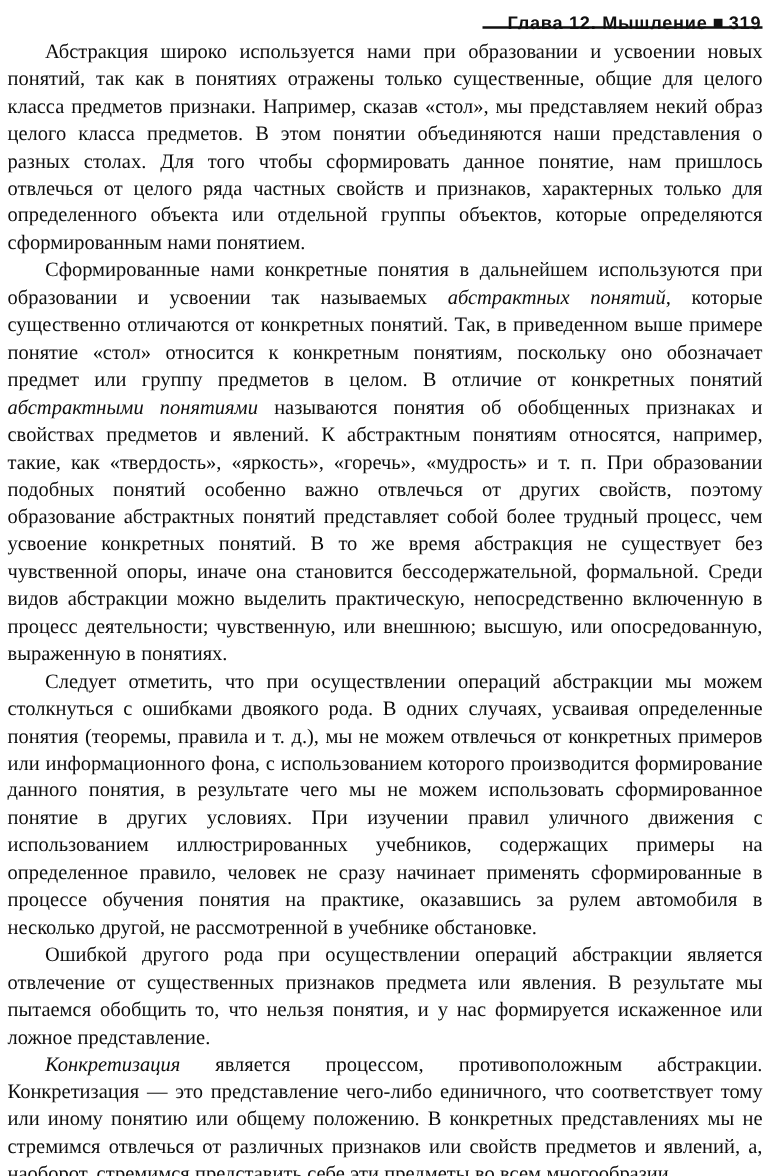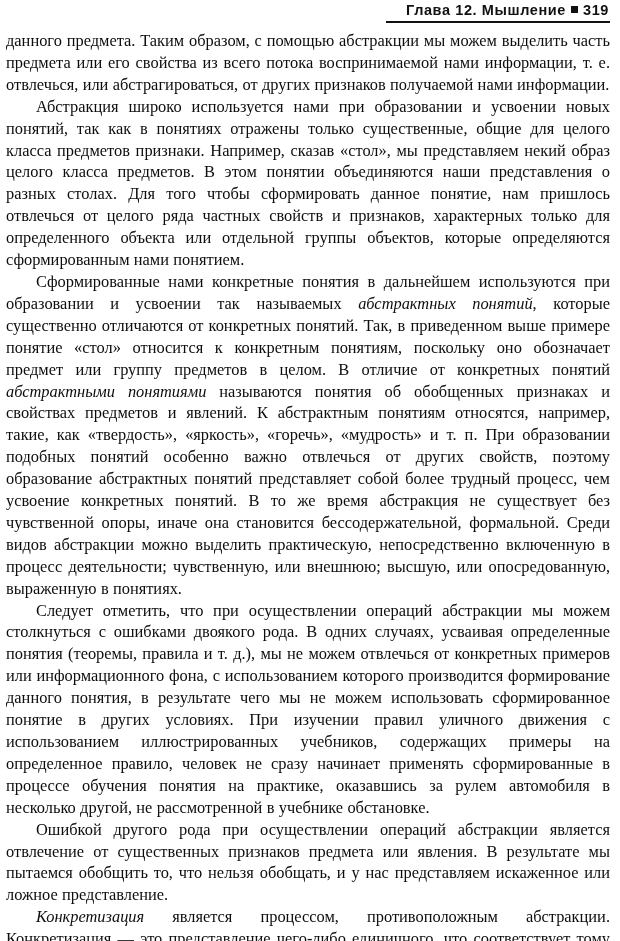--- a/index.html
+++ b/index.html
@@ -26,21 +26,21 @@
     position: absolute;
     left: 386px;
     right: 10px;
     top: 21px;
     height: 2px;
     background: #111111;
   }
   .header-title {
     position: absolute;
     right: 11px;
-    top: 1px;
+    top: 11px;
     font-family: "Liberation Sans", "DejaVu Sans", sans-serif;
     font-weight: bold;
     font-size: 14.5px;
     letter-spacing: 0.6px;
     white-space: nowrap;
     color: #111111;
   }
   .header-title .sq {
     display: inline-block;
     width: 7px;
@@ -85,19 +85,18 @@
 <body>
 
 <div class="page-header">
   <div class="header-rule"></div>
   <div class="header-title">
     <span class="chap">Глава 12. Мышление</span><span class="sq"></span><span class="pageno">319</span>
   </div>
 </div>
 
 <div class="text-column" id="body-column">
-    <p class="para noindent"><span>данного предмета. Таким образом, с помощью абстракции мы можем выделить часть предмета или его свойства из всего потока воспринимаемой нами информации, т. е. отвлечься, или абстрагироваться, от других признаков получаемой нами информации.</span></p>
     <p class="para"><span>Абстракция широко используется нами при образовании и усвоении новых понятий, так как в понятиях отражены только существенные, общие для целого класса предметов признаки. Например, сказав «стол», мы представляем некий образ целого класса предметов. В этом понятии объединяются наши представления о разных столах. Для того чтобы сформировать данное понятие, нам пришлось отвлечься от целого ряда частных свойств и признаков, характерных только для определенного объекта или отдельной группы объектов, которые определяются сформированным нами понятием.</span></p>
     <p class="para"><span>Сформированные нами конкретные понятия в дальнейшем используются при образовании и усвоении так называемых </span><em class="term">абстрактных понятий</em><span>, которые существенно отличаются от конкретных понятий. Так, в приведенном выше примере понятие «стол» относится к конкретным понятиям, поскольку оно обозначает предмет или группу предметов в целом. В отличие от конкретных понятий </span><em class="term">абстрактными понятиями</em><span> называются понятия об обобщенных признаках и свойствах предметов и явлений. К абстрактным понятиям относятся, например, такие, как «твердость», «яркость», «горечь», «мудрость» и т. п. При образовании подобных понятий особенно важно отвлечься от других свойств, поэтому образование абстрактных понятий представляет собой более трудный процесс, чем усвоение конкретных понятий. В то же время абстракция не существует без чувственной опоры, иначе она становится бессодержательной, формальной. Среди видов абстракции можно выделить практическую, непосредственно включенную в процесс деятельности; чувственную, или внешнюю; высшую, или опосредованную, выраженную в понятиях.</span></p>
     <p class="para"><span>Следует отметить, что при осуществлении операций абстракции мы можем столкнуться с ошибками двоякого рода. В одних случаях, усваивая определенные понятия (теоремы, правила и т. д.), мы не можем отвлечься от конкретных примеров или информационного фона, с использованием которого производится формирование данного понятия, в результате чего мы не можем использовать сформированное понятие в других условиях. При изучении правил уличного движения с использованием иллюстрированных учебников, содержащих примеры на определенное правило, человек не сразу начинает применять сформированные в процессе обучения понятия на практике, оказавшись за рулем автомобиля в несколько другой, не рассмотренной в учебнике обстановке.</span></p>
-    <p class="para"><span>Ошибкой другого рода при осуществлении операций абстракции является отвлечение от существенных признаков предмета или явления. В результате мы пытаемся обобщить то, что нельзя обобщать, и у нас представляем искаженное или ложное представление.</span></p>
+    <p class="para"><span>Ошибкой другого рода при осуществлении операций абстракции является отвлечение от существенных признаков предмета или явления. В результате мы пытаемся обобщить то, что нельзя понятия, и у нас формируется искаженное или ложное представление.</span></p>
     <p class="para"><em class="term">Конкретизация</em><span> является процессом, противоположным абстракции. Конкретизация — это представление чего-либо единичного, что соответствует тому или иному понятию или общему положению. В конкретных представлениях мы не стремимся отвлечься от различных признаков или свойств предметов и явлений, а, наоборот, стремимся представить себе эти предметы во всем многообразии</span></p>
   </div>
 
 </body></html>

